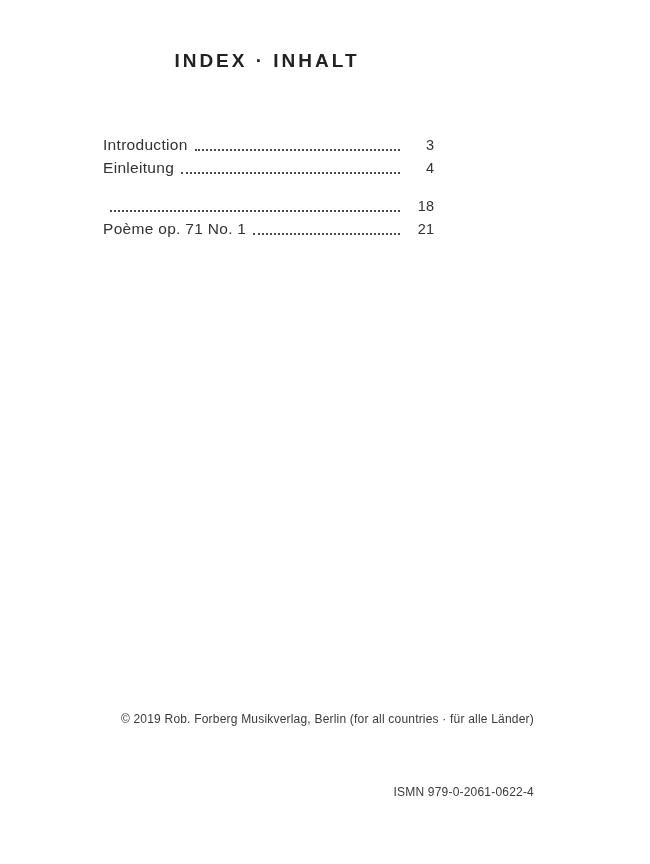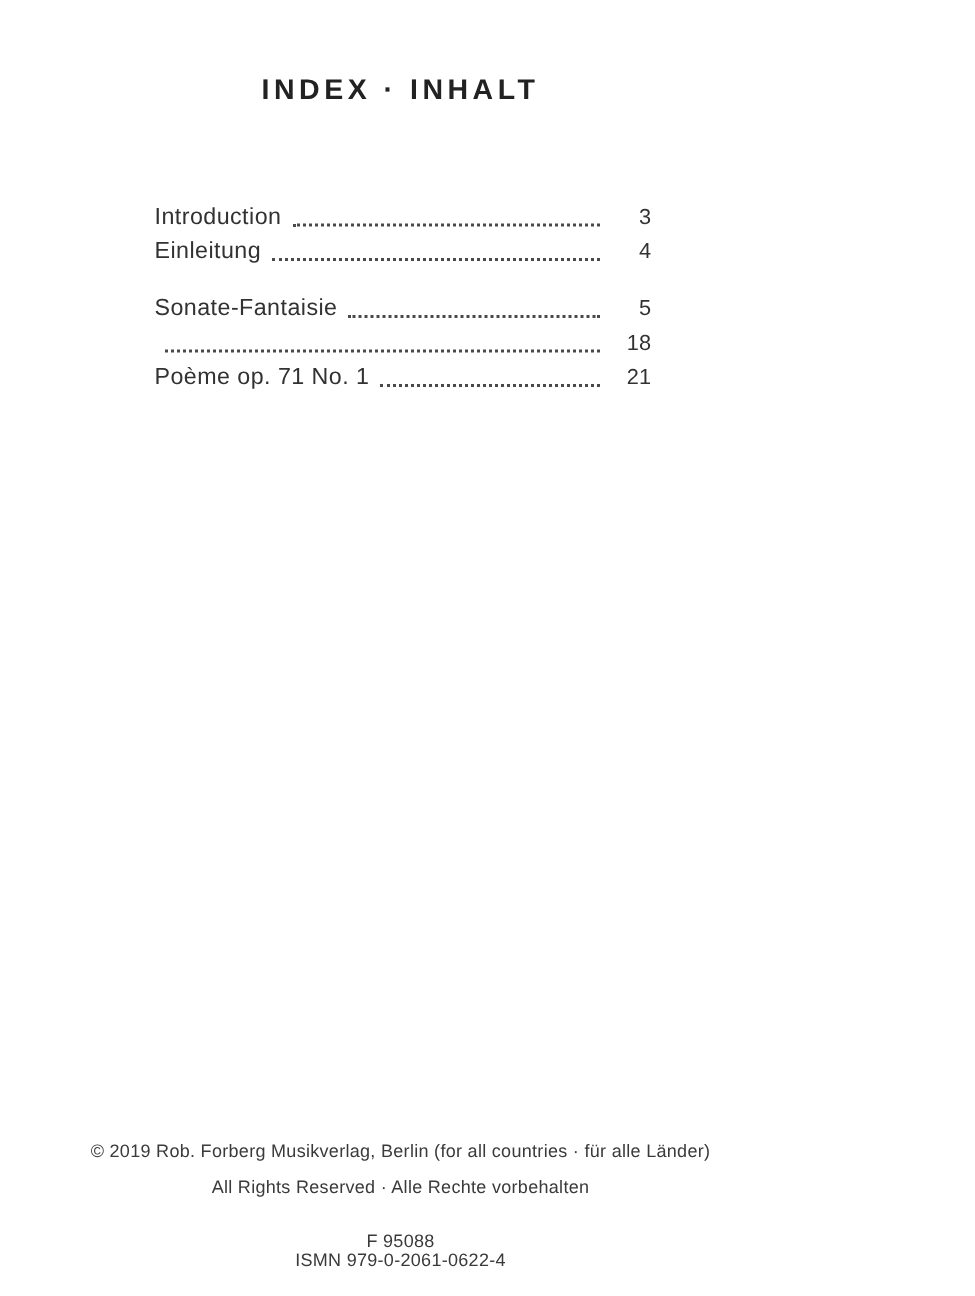--- a/index.html
+++ b/index.html
@@ -60,26 +60,25 @@
     width: 24px;
     text-align: right;
     font-size: 14.5px;
     line-height: 20px;
     color: #323232;
   }
   .footer-line {
     position: absolute;
     left: 0;
     width: 100%;
-    text-align: center;
+    text-align: right;
     font-size: 12px;
     line-height: 14px;
     color: #3a3a3a;
     letter-spacing: 0.2px;
-    margin-top: 48px;
   }
   .footer-copyright { top: 712px; }
   .footer-rights    { top: 736px; }
   .footer-plate     { top: 772px; }
   .footer-ismn      { top: 785px; }
 </style>
 </head>
 <body>
 
 <div class="page">
@@ -95,41 +94,34 @@
     </div>
 
     <div class="toc-row">
       <span class="toc-label italic">Einleitung</span>
       <span class="toc-leader"></span>
       <span class="toc-page">4</span>
     </div>
 
     <div class="toc-group-gap"></div>
 
-    <div class="toc-row">
-      <span class="toc-label">Sonate-Fantaisie</span>
-      <span class="toc-leader"></span>
-      <span class="toc-page">5</span>
-    </div>
 
 
     <div class="toc-row">
       <span class="toc-leader"></span>
       <span class="toc-page">18</span>
     </div>
 
     <div class="toc-row">
       <span class="toc-label">Poème op. 71 No. 1</span>
       <span class="toc-leader"></span>
       <span class="toc-page">21</span>
     </div>
 
   </div>
 
   <div class="footer-line footer-copyright">© 2019 Rob. Forberg Musikverlag, Berlin (for all countries · für alle Länder)</div>
 
-  <div class="footer-line footer-rights">All Rights Reserved · Alle Rechte vorbehalten</div>
 
-  <div class="footer-line footer-plate">F 95088</div>
 
   <div class="footer-line footer-ismn">ISMN 979-0-2061-0622-4</div>
 
 </div>
 
 </body></html>

